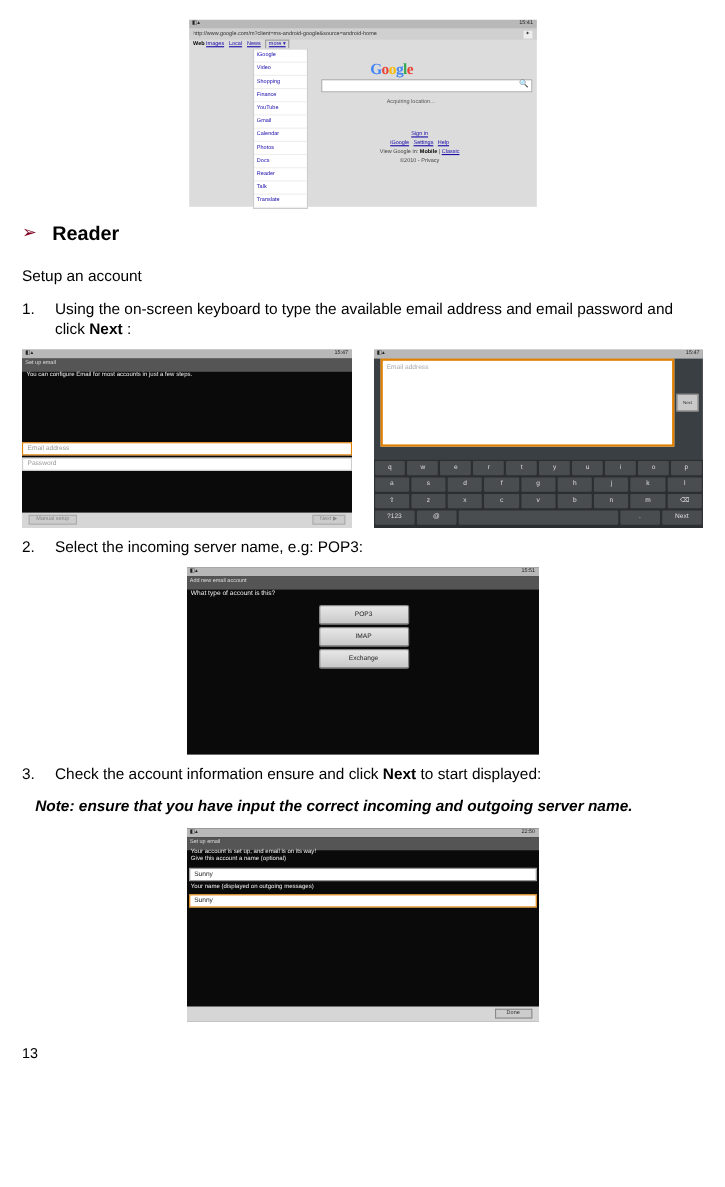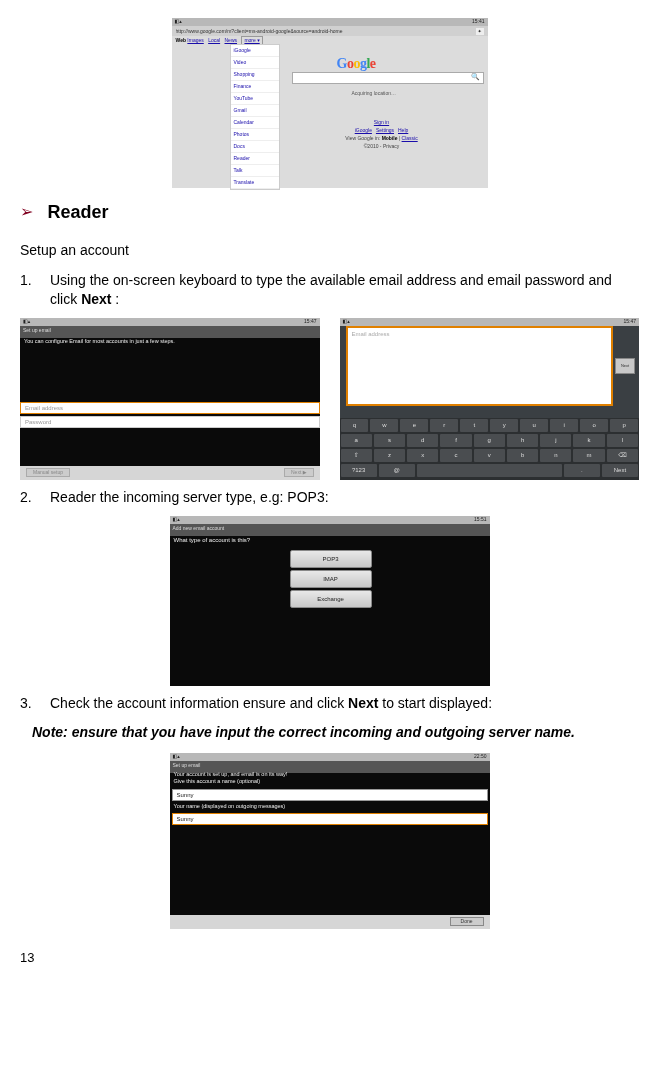--- a/index.html
+++ b/index.html
@@ -205,21 +205,21 @@
           <span class="wide"></span>
           <span>.</span>
           <span>Next</span>
       </div>
     </div>
   </div>
 </div>
 
 <div class="num-item">
   <div class="num">2.</div>
-  <div class="num-text">Reader the incoming server type, e.g: POP3:</div>
+  <div class="num-text">Select the incoming server name, e.g: POP3:</div>
 </div>
 
 <div class="shot pop-shot">
   <div class="e-status">
       <span>◧▴</span>
       <span>15:51</span>
     </div>
   <div class="pop-title">Add new email account</div>
   <div class="pop-q">What type of account is this?</div>
   <div class="pop-btn b1">POP3</div>

